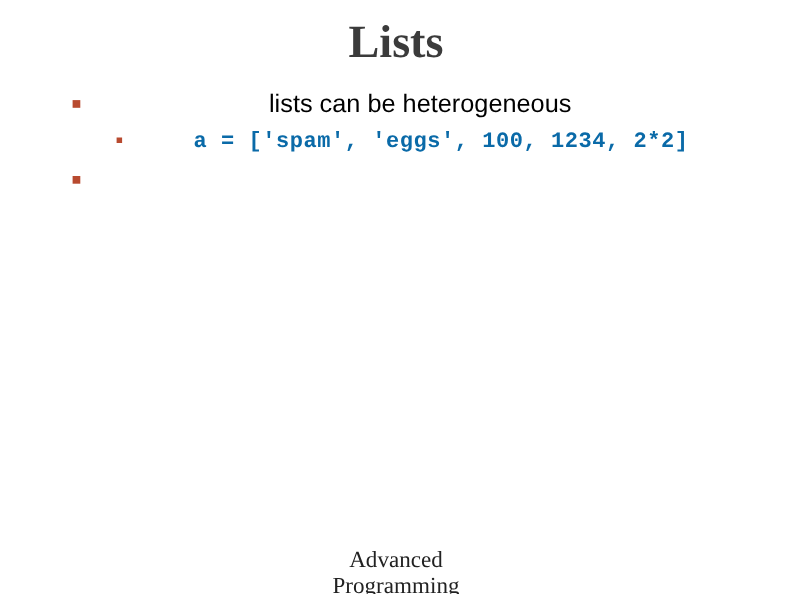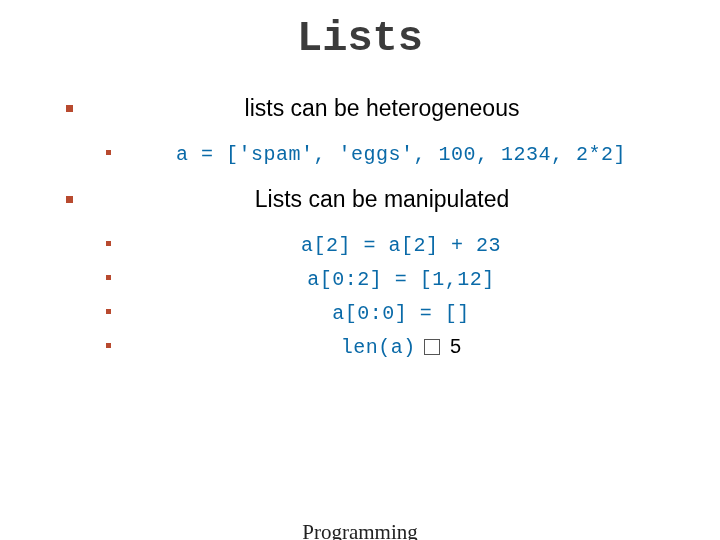--- a/index.html
+++ b/index.html
@@ -6,25 +6,25 @@
     body {
       width: 720px;
       height: 540px;
       background: #fff;
       font-family: Verdana, Geneva, sans-serif;
       padding: 15px 40px;
       overflow: hidden;
       position: relative;
     }
     .title {
-      font-family: Liberation Mono, monospace;
+      font-family: Liberation Serif, serif;
       font-size: 42px;
       text-align: center;
       color: #3b3b3b;
-      margin-bottom: 30px;
+      margin-bottom: 16px;
     }
     ul.outer {
       list-style: none;
       padding-left: 26px;
     }
     ul.outer > li {
       position: relative;
       font-size: 23px;
       color: #000;
       margin-bottom: 3px;
@@ -37,21 +37,22 @@
       position: absolute;
       left: 0;
       top: 12px;
       width: 7px;
       height: 7px;
       background: #b84a2f;
     }
     ul.inner {
       list-style: none;
       padding-left: 22px;
-      margin-top: 14px;
+      margin-top: 3px;
+      font-weight: bold;
     }
     ul.inner > li {
       position: relative;
       font-size: 20px;
       color: #000;
       margin-bottom: 2px;
       line-height: 1.5;
       padding-left: 16px;
     }
     ul.inner > li::before {
@@ -97,26 +98,18 @@
   <li>
     <span>lists can be heterogeneous</span>
     <ul class="inner">
       <li><span class="code">a = ['spam', 'eggs', 100, 1234, 2*2]</span></li>
     </ul>
   </li>
   <li>
     <ul class="inner">
     </ul>
   </li>
-  <li>
-    <span>Lists can be manipulated</span>
-    <ul class="inner">
-      <li><span class="code">a[2] = a[2] + 23</span></li>
-      <li><span class="code">a[0:2] = [1,12]</span></li>
-      <li><span class="code">a[0:0] = []</span></li>
-      <li><span class="code">len(a)</span> <span class="arrow"></span><span> 5</span></li>
-    </ul>
-  </li>
 </ul>
 
 <div class="footer">
+  <div>Advanced</div>
   <div>Programming</div>
 </div>
 
 </body></html>

